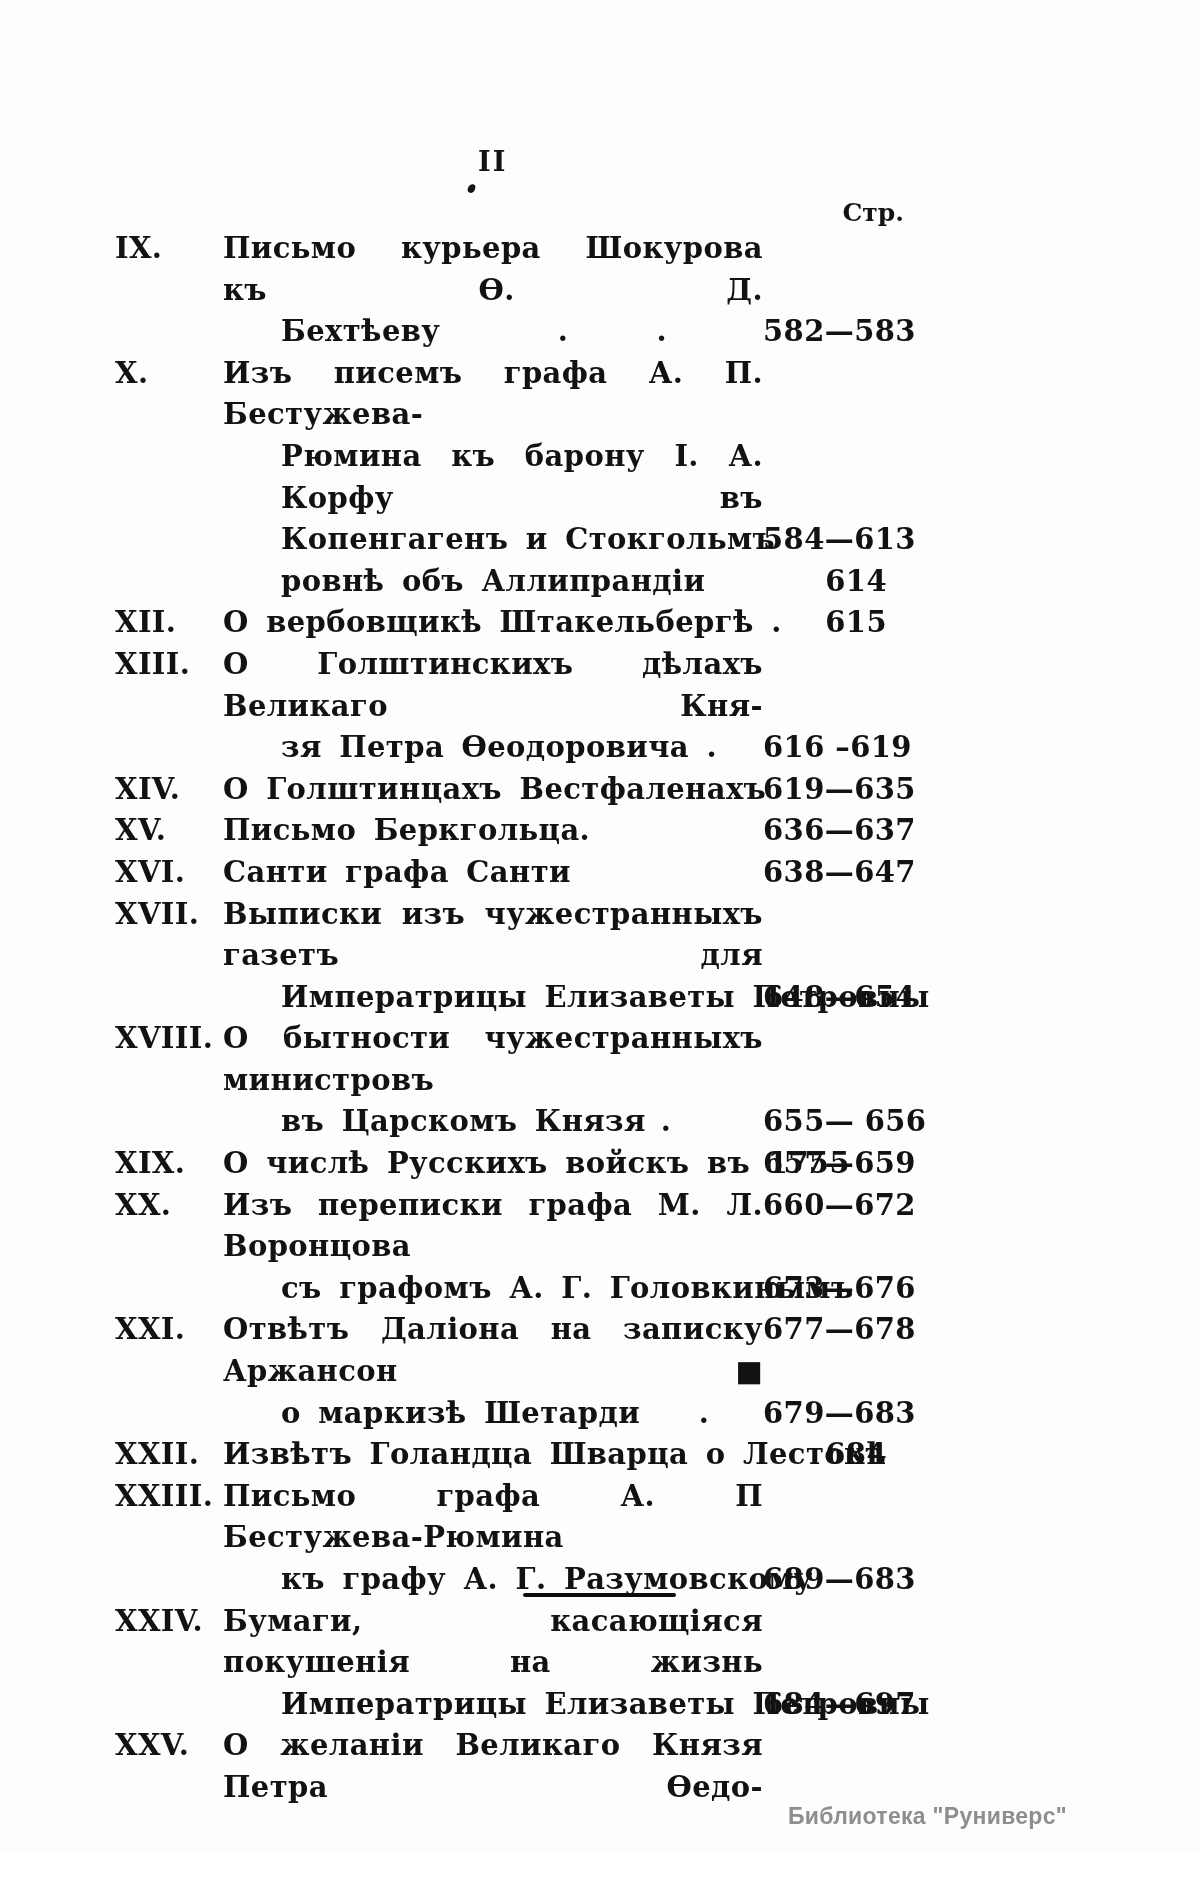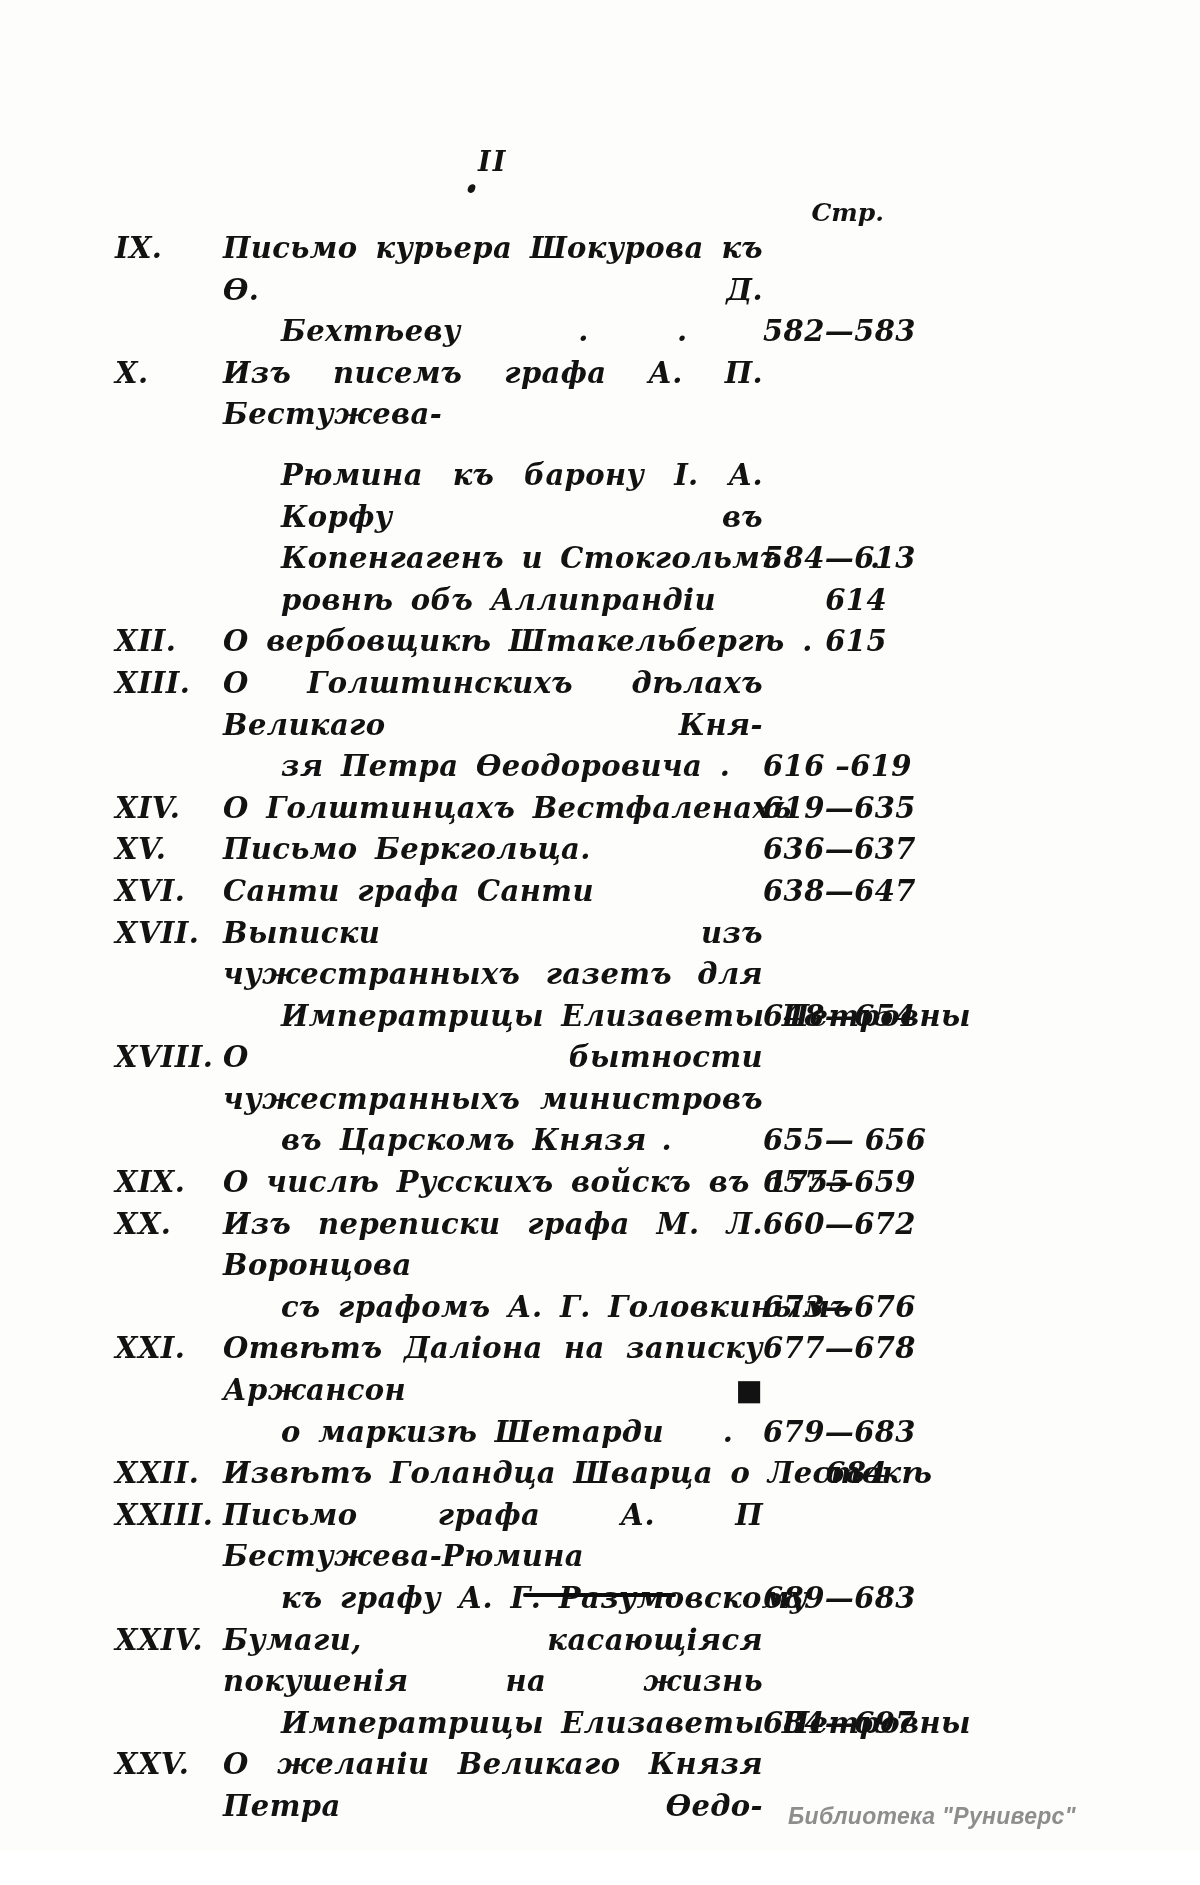--- a/index.html
+++ b/index.html
@@ -8,21 +8,20 @@
     background: #ffffff;
   }
   .paper {
     position: relative;
     width: 1200px;
     height: 1851px;
     background: #fdfdfc;
     overflow: hidden;
     font-family: "DejaVu Serif", "Liberation Serif", serif;
     color: #121212;
-    font-style: italic;
   }
   .page-num {
     position: absolute;
     left: 478px;
     top: 146px;
     font-size: 27px;
     font-weight: bold;
     letter-spacing: 2px;
   }
   .ink-dot {
@@ -30,21 +29,21 @@
     left: 468px;
     top: 184px;
     width: 7px;
     height: 9px;
     background: #151515;
     border-radius: 60% 40% 55% 45%;
     transform: rotate(18deg);
   }
   .str-label {
     position: absolute;
-    right: 316px;
+    right: 296px;
     top: 198px;
     font-size: 25px;
     font-weight: bold;
   }
   .toc {
     position: absolute;
     left: 115px;
     top: 228px;
     width: 772px;
   }
@@ -72,21 +71,20 @@
   .txt.j {
     white-space: normal;
     text-align: justify;
     text-align-last: justify;
   }
   .txt.cont {
     padding-left: 58px;
   }
   .txt.j.cont {
     padding-left: 58px;
-    margin-top: 19px;
   }
   .pg {
     width: 124px;
     flex: none;
     text-align: right;
     white-space: nowrap;
     font-size: 29px;
   }
   .rule {
     position: absolute;

